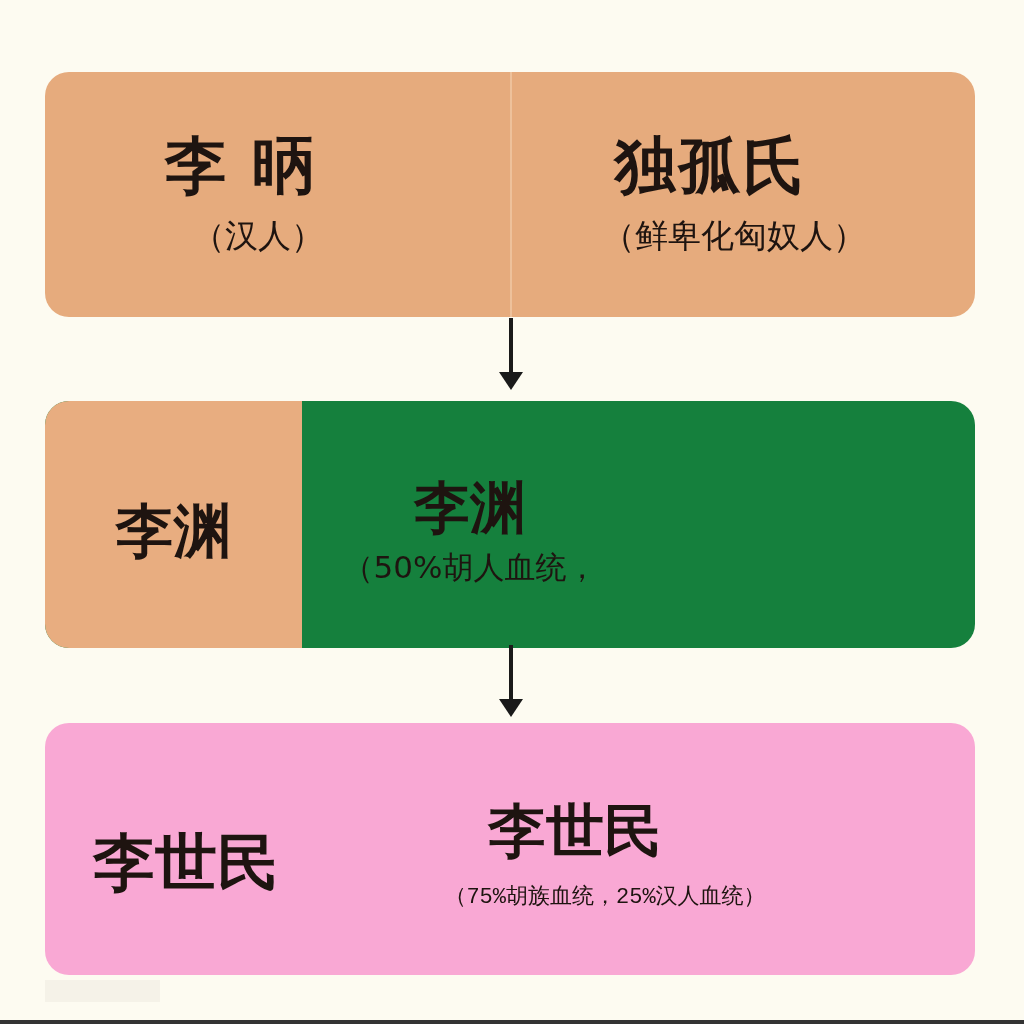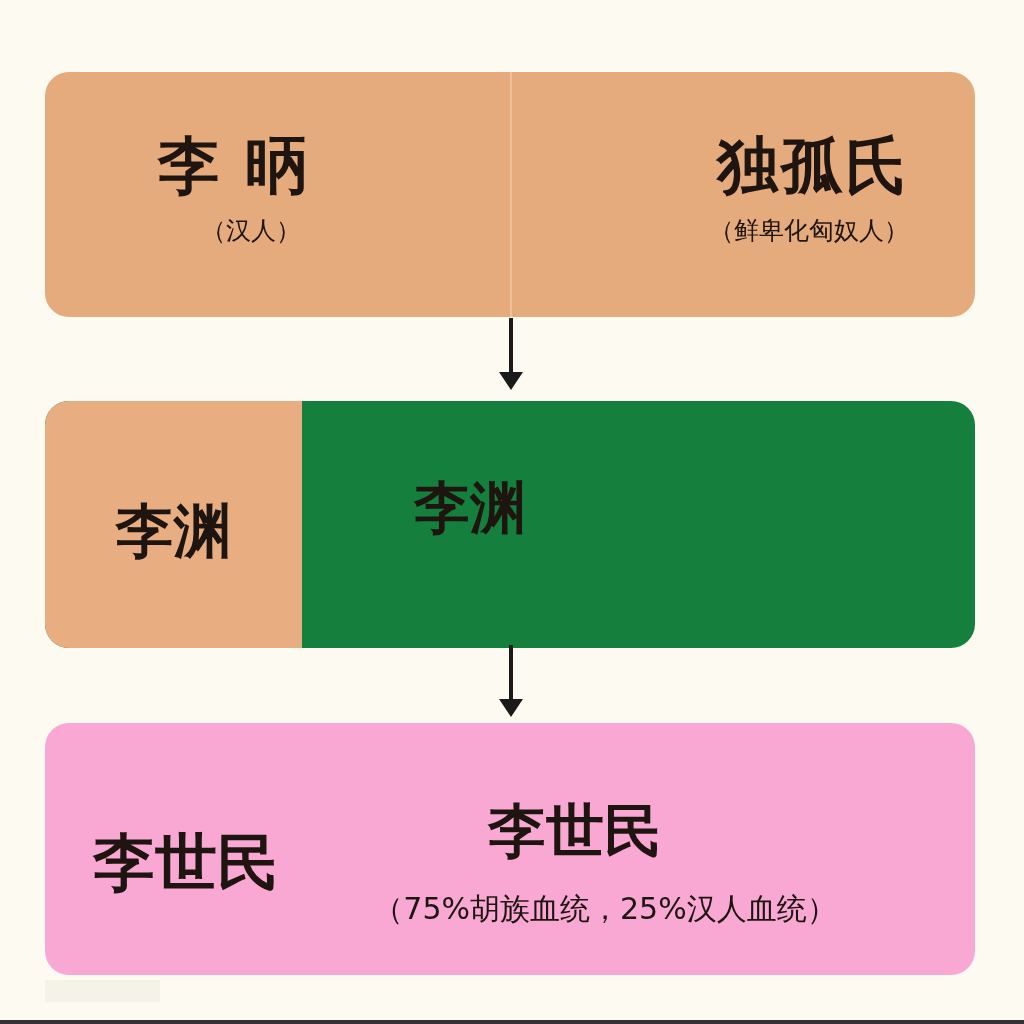--- a/index.html
+++ b/index.html
@@ -11,45 +11,45 @@
     color: #1e1410;
   }
   .box {
     position: absolute;
     border-radius: 24px;
     overflow: hidden;
   }
   #row1 { left: 45px; top: 72px; width: 930px; height: 245px; background: #e6ab7d; }
   #row1 .divider { position: absolute; left: 465px; top: 0; width: 2px; height: 100%; background: #eec19b; }
   #row1 .cell { position: absolute; top: 0; height: 100%; text-align: center; }
-  #row1 .left { left: 1px; width: 465px; }
-  #row1 .right { left: 467px; width: 427px; text-align: right; }
+  #row1 .left { left: 8px; width: 465px; }
+  #row1 .right { left: 467px; width: 427px; }
   .name-xl { font-size: 62px; font-weight: bold; letter-spacing: 2px; }
-  .sub-md { font-size: 25px; margin-left: 35px; }
+  .sub-md { font-size: 33px; margin-left: 35px; }
   #row1 .name-xl { position: absolute; left: 0; right: 0; top: 52px; }
   #row1 .sub-md { position: absolute; left: 0; right: 0; top: 142px; }
   #row1 .left .name-xl { padding-right: 90px; }
   #row1 .left .sub-md { padding-right: 90px; }
   #row1 .right .name-xl { padding-right: 30px; }
   #row1 .right .sub-md { padding-right: 30px; padding-left: 12px; }
 
   #row2 { left: 45px; top: 401px; width: 930px; height: 247px; background: #15803d; }
   #row2 .label-cell { position: absolute; left: 0; top: 0; width: 257px; height: 100%; background: #e8ad80; }
   #row2 .label-cell span { position: absolute; left: 0; right: 0; top: 92px; text-align: center; font-size: 58px; font-weight: bold; }
   .person { position: absolute; text-align: center; }
   .person .n { font-size: 56px; font-weight: bold; display: block; }
   .person .d { font-size: 31px; display: block; line-height: 1.35; }
   #p-liyuan { left: 285px; top: 70px; width: 280px; }
   #p-dou { left: 565px; top: 70px; width: 340px; }
 
   #row3 { left: 45px; top: 723px; width: 930px; height: 252px; background: #f9a8d4; }
   #row3 .label { position: absolute; left: 48px; top: 98px; font-size: 62px; font-weight: bold; }
   #p-lsm { left: 290px; top: 70px; width: 540px; }
   #p-lsm .n { font-size: 58px; margin-left: -60px; }
-  #p-lsm .d { font-size: 30px; margin-top: 18px; }
+  #p-lsm .d { font-size: 22px; margin-top: 12px; font-family: Liberation Mono, monospace; }
 
   .arrow { position: absolute; width: 4px; background: #1a1a1a; }
   .arrow::after {
     content: ""; position: absolute; left: -10px; bottom: -14px;
     border-left: 12px solid transparent; border-right: 12px solid transparent;
     border-top: 18px solid #1a1a1a;
   }
   #arrow1 { left: 509px; top: 318px; height: 58px; }
   #arrow2 { left: 509px; top: 645px; height: 58px; }
 
@@ -72,20 +72,21 @@
 </div>
 
 <div id="arrow1" class="arrow"></div>
 
 <div id="row2" class="box">
   <div class="label-cell">
     <span>李渊</span>
   </div>
   <div id="p-liyuan" class="person">
     <span class="n">李渊</span>
+    <span class="d">（50%胡人血统，</span>
   </div>
 </div>
 
 <div id="arrow2" class="arrow"></div>
 
 <div id="row3" class="box">
   <div class="label">李世民</div>
   <div id="p-lsm" class="person">
     <span class="n">李世民</span>
     <span class="d">（75%胡族血统，25%汉人血统）</span>

